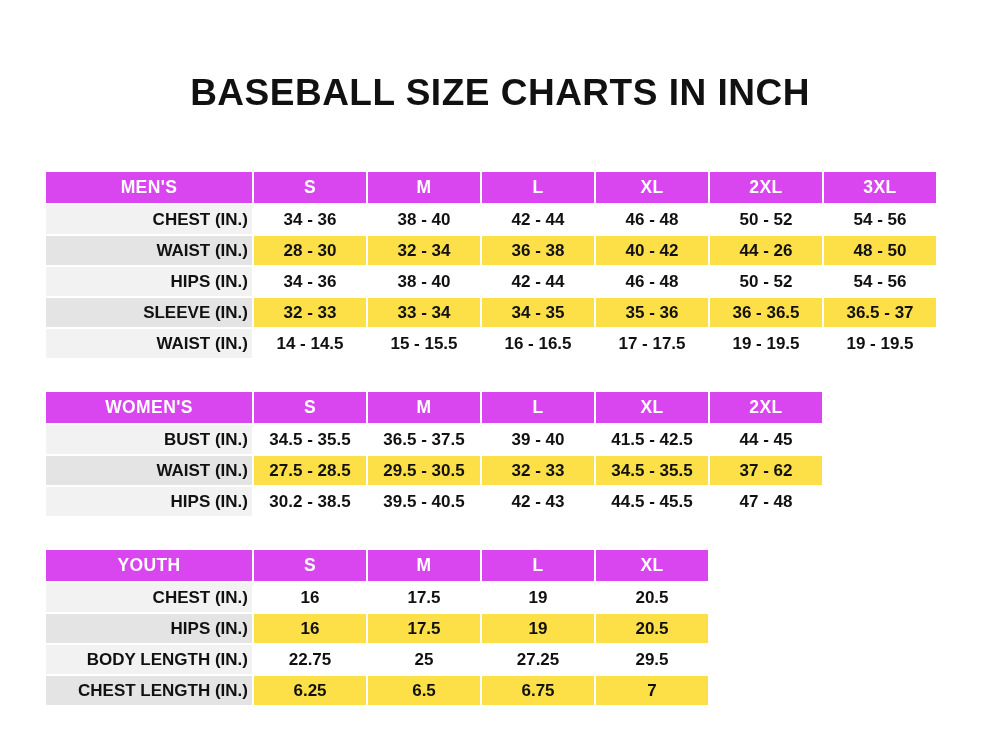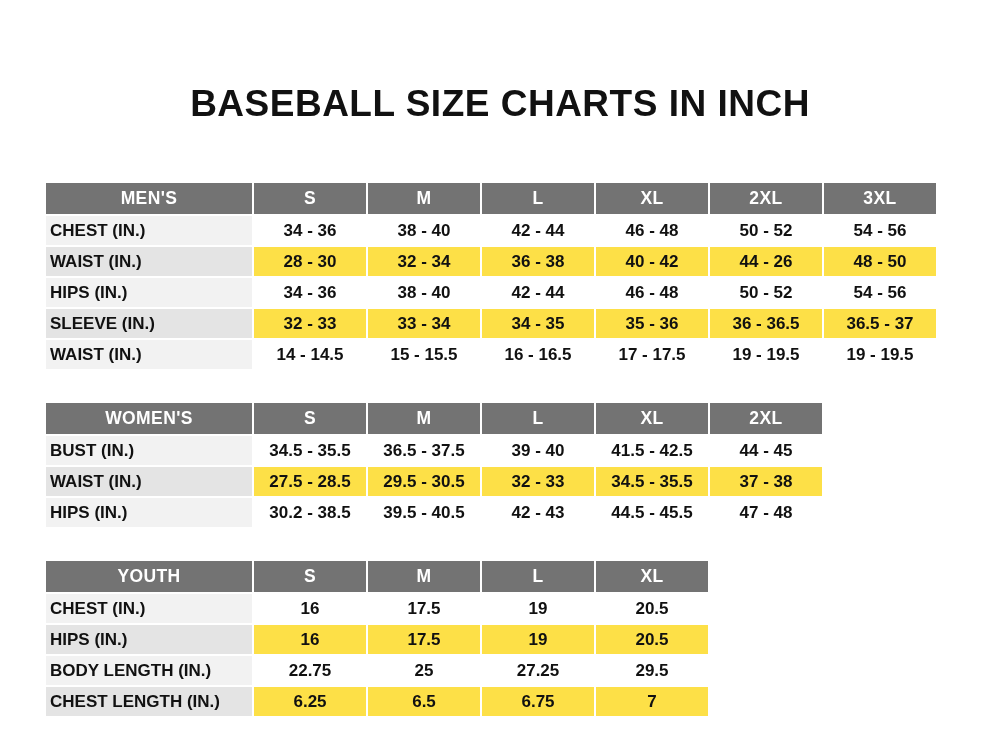--- a/index.html
+++ b/index.html
@@ -19,21 +19,21 @@
     width: 1000px;
     height: 752px;
     box-sizing: border-box;
   }
   .title {
     text-align: center;
     font-size: 37px;
     font-weight: bold;
     letter-spacing: 0.5px;
     color: #111111;
-    margin: 11px;
+    margin: 0;
     padding-top: 72px;
     padding-bottom: 0;
   }
   .tables {
     padding: 0 44px;
     margin-top: 56px;
   }
   table {
     border-collapse: collapse;
     table-layout: fixed;
@@ -47,33 +47,33 @@
     height: 31px;
     font-size: 17px;
     font-weight: bold;
     text-align: center;
     vertical-align: middle;
     padding: 0 4px;
     box-sizing: border-box;
     white-space: nowrap;
   }
   .size-table thead th {
-    background: #737373;
+    background: #d946ef;
     color: #ffffff;
     font-size: 17.5px;
     letter-spacing: 0.4px;
     height: 33px;
   }
   .size-table thead th.row-head {
     text-align: center;
   }
   .size-table tbody td.row-head {
     background: #f2f2f2;
     color: #111111;
-    text-align: left;
+    text-align: right;
   }
   .size-table tbody tr.alt td {
     background: #fde047;
   }
   .size-table tbody tr td {
     background: #ffffff;
   }
   .size-table tbody tr.alt td.row-head {
     background: #e4e4e4;
     margin-top: 32px;
@@ -192,21 +192,21 @@
           <td>39 - 40</td>
           <td>41.5 - 42.5</td>
           <td>44 - 45</td>
         </tr>
         <tr class="alt">
           <td class="row-head">WAIST (IN.)</td>
           <td>27.5 - 28.5</td>
           <td>29.5 - 30.5</td>
           <td>32 - 33</td>
           <td>34.5 - 35.5</td>
-          <td>37 - 38</td>
+          <td>37 - 62</td>
         </tr>
         <tr>
           <td class="row-head">HIPS (IN.)</td>
           <td>30.2 - 38.5</td>
           <td>39.5 - 40.5</td>
           <td>42 - 43</td>
           <td>44.5 - 45.5</td>
           <td>47 - 48</td>
         </tr>
       </tbody>

